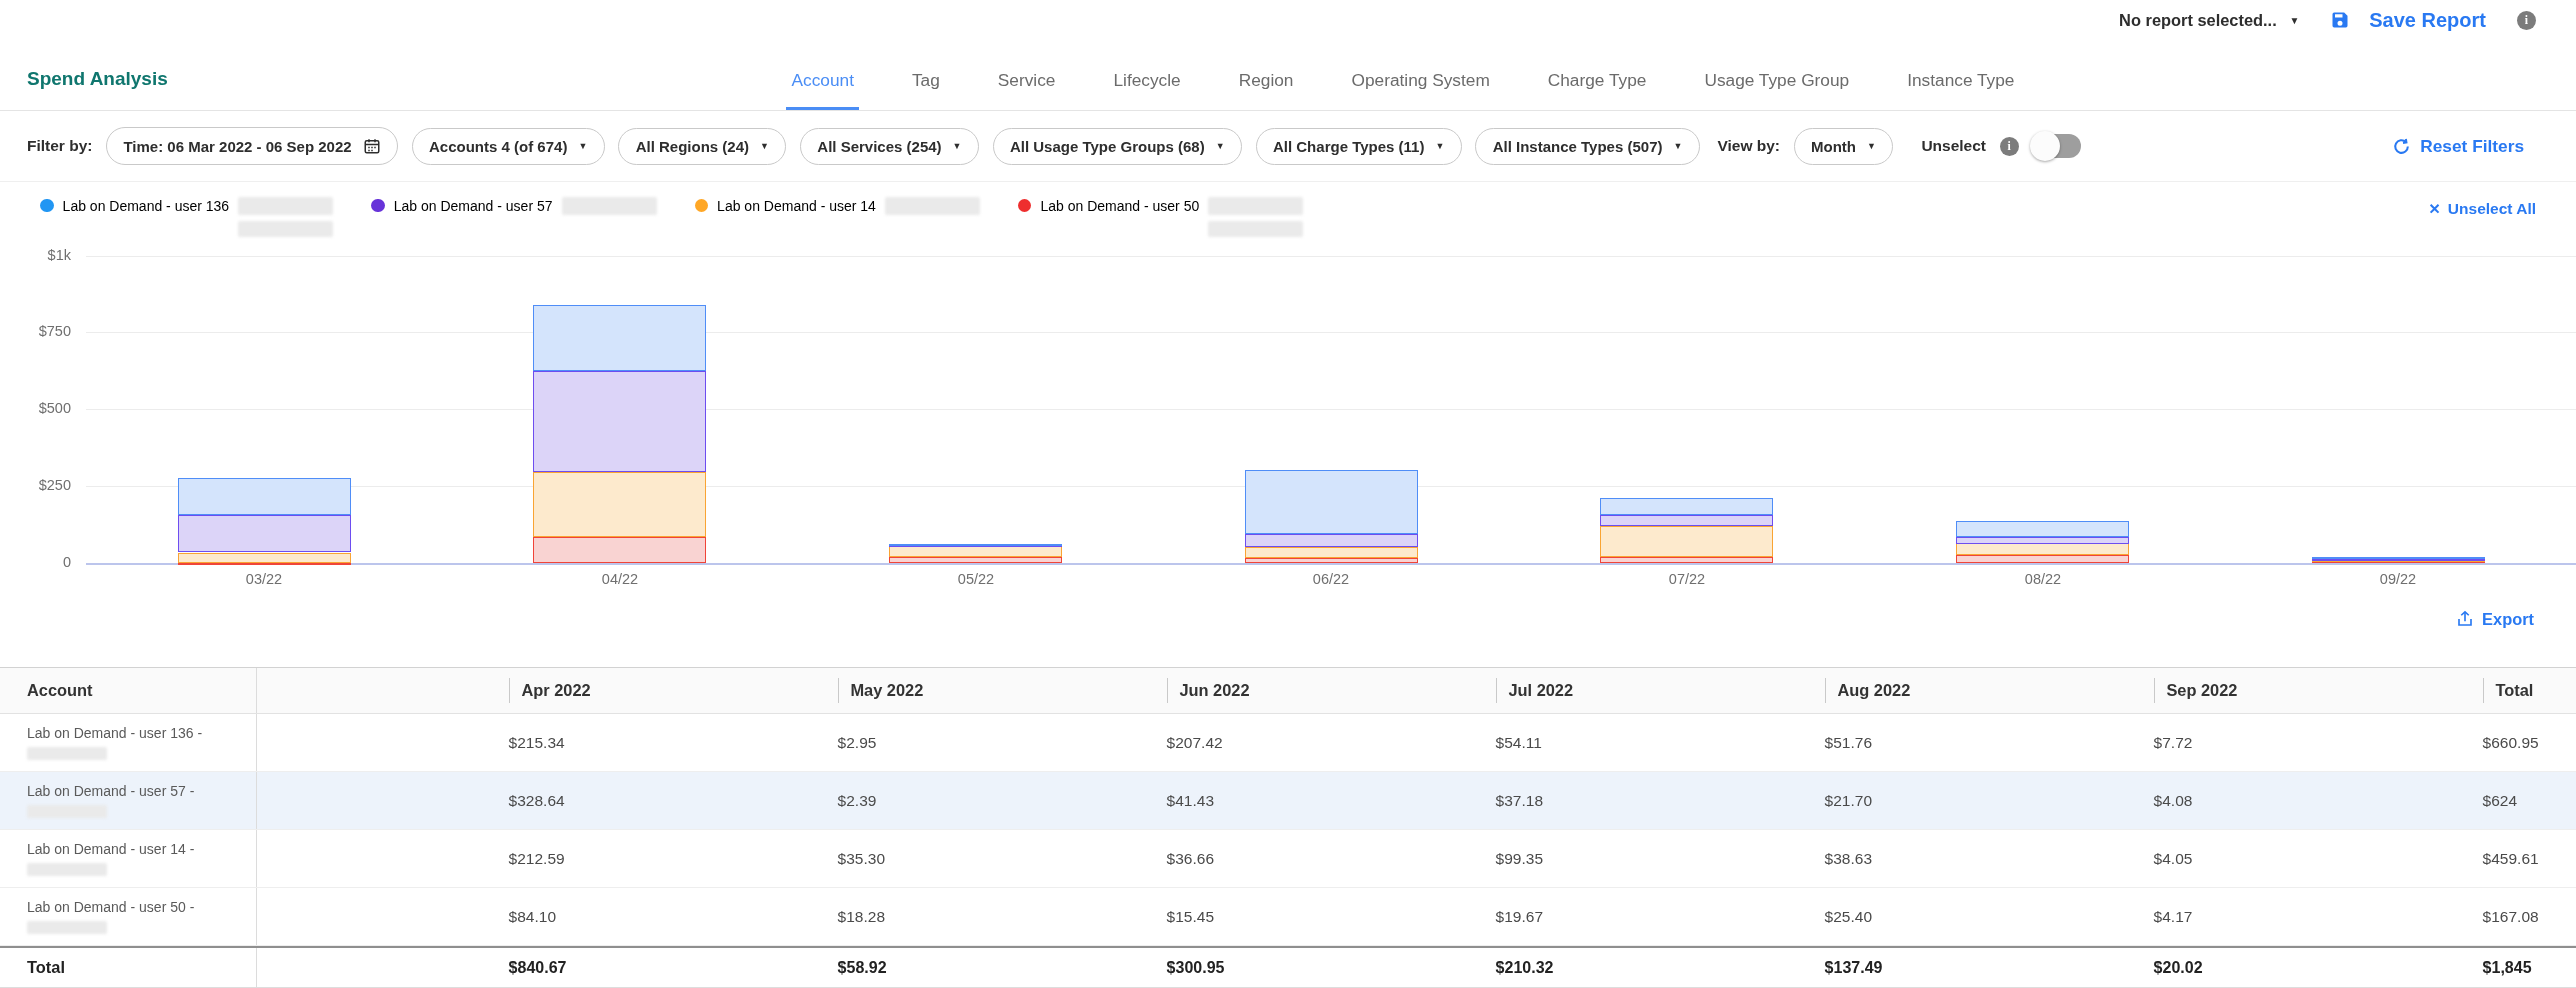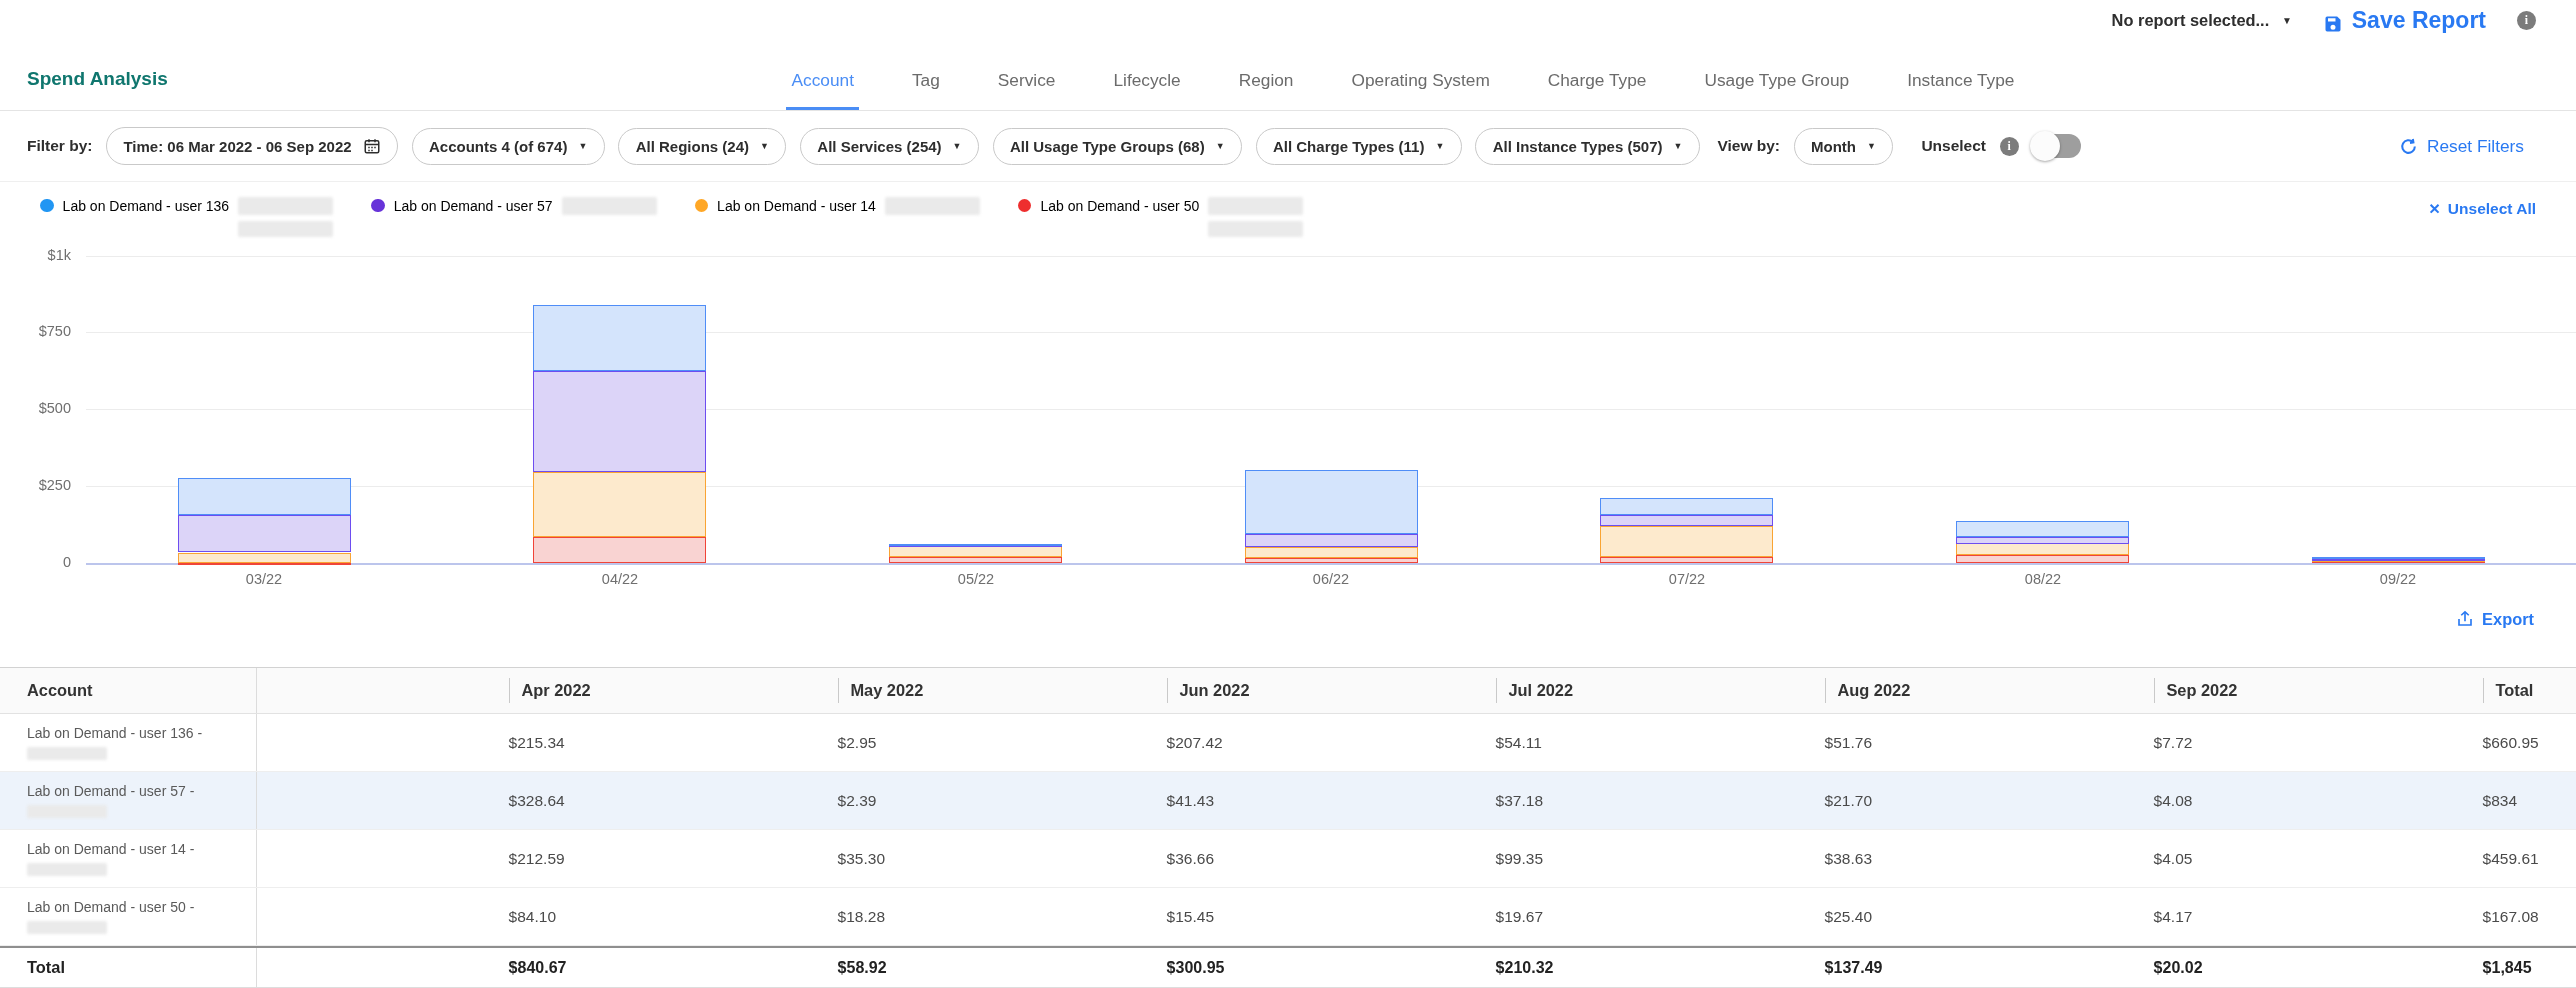--- a/index.html
+++ b/index.html
@@ -3,39 +3,39 @@
 <meta charset="utf-8">
 <style>
   * { box-sizing: border-box; margin: 0; padding: 0; }
   html,body { width: 2576px; background: #fff; font-family: "Liberation Sans", sans-serif; color:#333; }
   body { height: 989px; overflow: hidden; position: relative; }
 
   
   .topbar { height: 40px; display:flex; align-items:center; justify-content:flex-end; gap:31px; padding-right:40px; }
   .report-selector { display:flex; align-items:center; gap:12.7px; font-size:16.4px; font-weight:bold; color:#2e2e2e; cursor:pointer; }
   .caret { font-size:10px; color:#2e2e2e; }
-  .save-btn { display:flex; align-items:flex-end; gap:9px; color:#2979f2; font-size:23px; font-weight:bold; cursor:pointer; }
+  .save-btn { display:flex; align-items:center; gap:19px; color:#2979f2; font-size:20px; font-weight:bold; cursor:pointer; }
   .info-dot { width:19px; height:19px; border-radius:50%; background:#7c7c7c; color:#fff; font-size:11.8px; font-weight:bold; display:inline-flex; align-items:center; justify-content:center; font-family:"Liberation Serif", serif; }
 
   
   .title-row { position:relative; height:71px; border-bottom:0.9px solid #e4e4e4; }
   .page-title { position:absolute; left:27px; bottom:20px; font-size:19px; font-weight:bold; color:#0f766e; }
   .tabs { position:absolute; left:786px; bottom:0; display:flex; gap:47px; }
   .tab { font-size:17.3px; color:#6b6b6b; padding:0 5.5px 16.4px 5.5px; cursor:pointer; border-bottom:3.6px solid transparent; }
   .tab.active { color:#4a8df5; border-bottom-color:#4a8df5; }
 
   
   .filter-bar { height:71px; display:flex; align-items:center; gap:13.6px; padding:0 52px 0 27px; border-bottom:0.9px solid #efefef; }
   .filter-label, .viewby-label, .amortized-label { font-size:15.5px; font-weight:bold; color:#2e2e2e; white-space:nowrap; }
   .pill { display:flex; align-items:center; gap:11px; border:1.4px solid #c9c9c9; border-radius:22px; padding:9px 16.4px; font-size:15px; font-weight:bold; color:#2e2e2e; white-space:nowrap; cursor:pointer; background:#fff; }
   .pill .caret { font-size:9px; }
   .viewby-label { margin-left:4px; }
   .toggle { width:49px; height:24.5px; border-radius:12.7px; background:#9e9e9e; position:relative; cursor:pointer; }
   .toggle .knob { position:absolute; left:-1.8px; top:-2.7px; width:30px; height:30px; border-radius:50%; background:#fcfcfc; box-shadow:0 0.9px 2.7px rgba(0,0,0,.35); }
-  .reset-btn { margin-left:auto; display:flex; align-items:center; gap:9px; color:#2979f2; font-size:17.3px; font-weight:normal; cursor:pointer; }
+  .reset-btn { margin-left:auto; display:flex; align-items:center; gap:9px; color:#2979f2; font-size:17.3px; font-weight:bold; cursor:pointer; }
 
   
   .legend-row { position:relative; height:60px; padding:14.5px 0 0 40px; }
   .legend-items { display:flex; gap:38px; }
   .legend-item { position:relative; display:flex; align-items:center; gap:9px; cursor:pointer; }
   .legend-dot { width:13.6px; height:13.6px; border-radius:50%; flex:none; }
   .legend-label { font-size:14px; color:#000000; white-space:nowrap; }
   .blur { background:#eaeaea; filter:blur(1.8px); border-radius:1.8px; }
   .legend-blur { width:95px; height:18px; flex:none; }
   .legend-blur2 { position:absolute; right:0; top:24.5px; width:95px; height:16.4px; }
@@ -285,21 +285,21 @@
         <div class="acct-name">Lab on Demand - user 57 -</div>
         <div class="blur acct-blur"></div>
       </div>
       <div></div>
       <div class="cell">$328.64</div>
       <div class="cell">$2.39</div>
       <div class="cell">$41.43</div>
       <div class="cell">$37.18</div>
       <div class="cell">$21.70</div>
       <div class="cell">$4.08</div>
-      <div class="cell">$834</div>
+      <div class="cell">$624</div>
     </div>
     <div class="trow drow">
       <div class="cell acct-cell">
         <div class="acct-name">Lab on Demand - user 14 -</div>
         <div class="blur acct-blur"></div>
       </div>
       <div></div>
       <div class="cell">$212.59</div>
       <div class="cell">$35.30</div>
       <div class="cell">$36.66</div>

